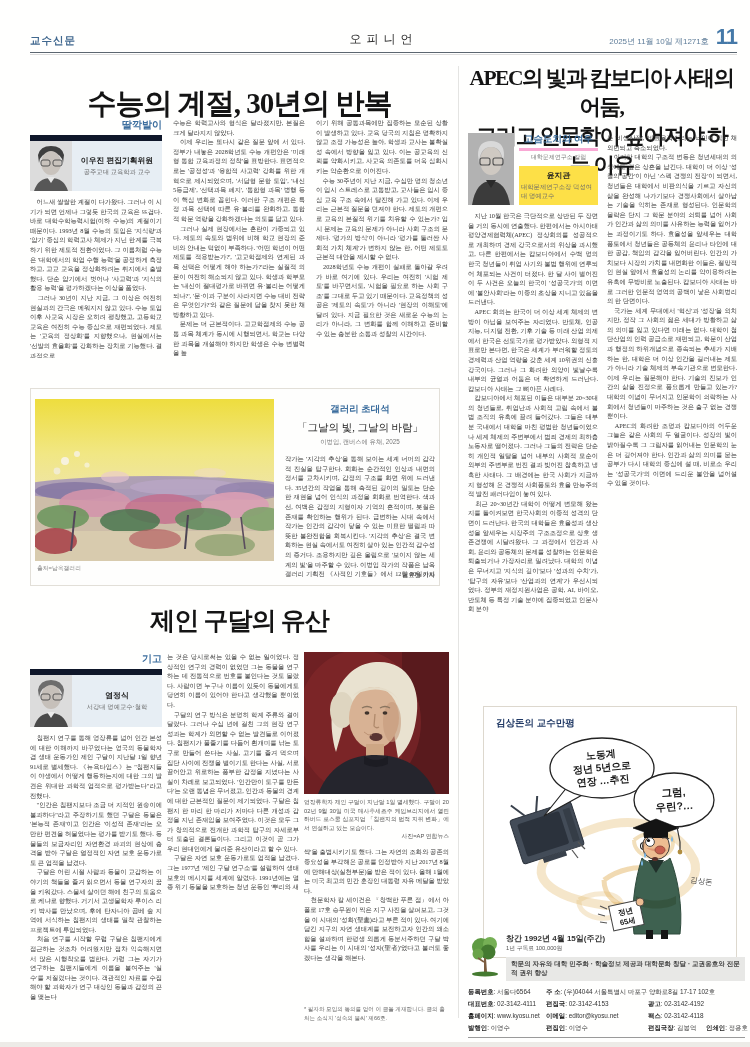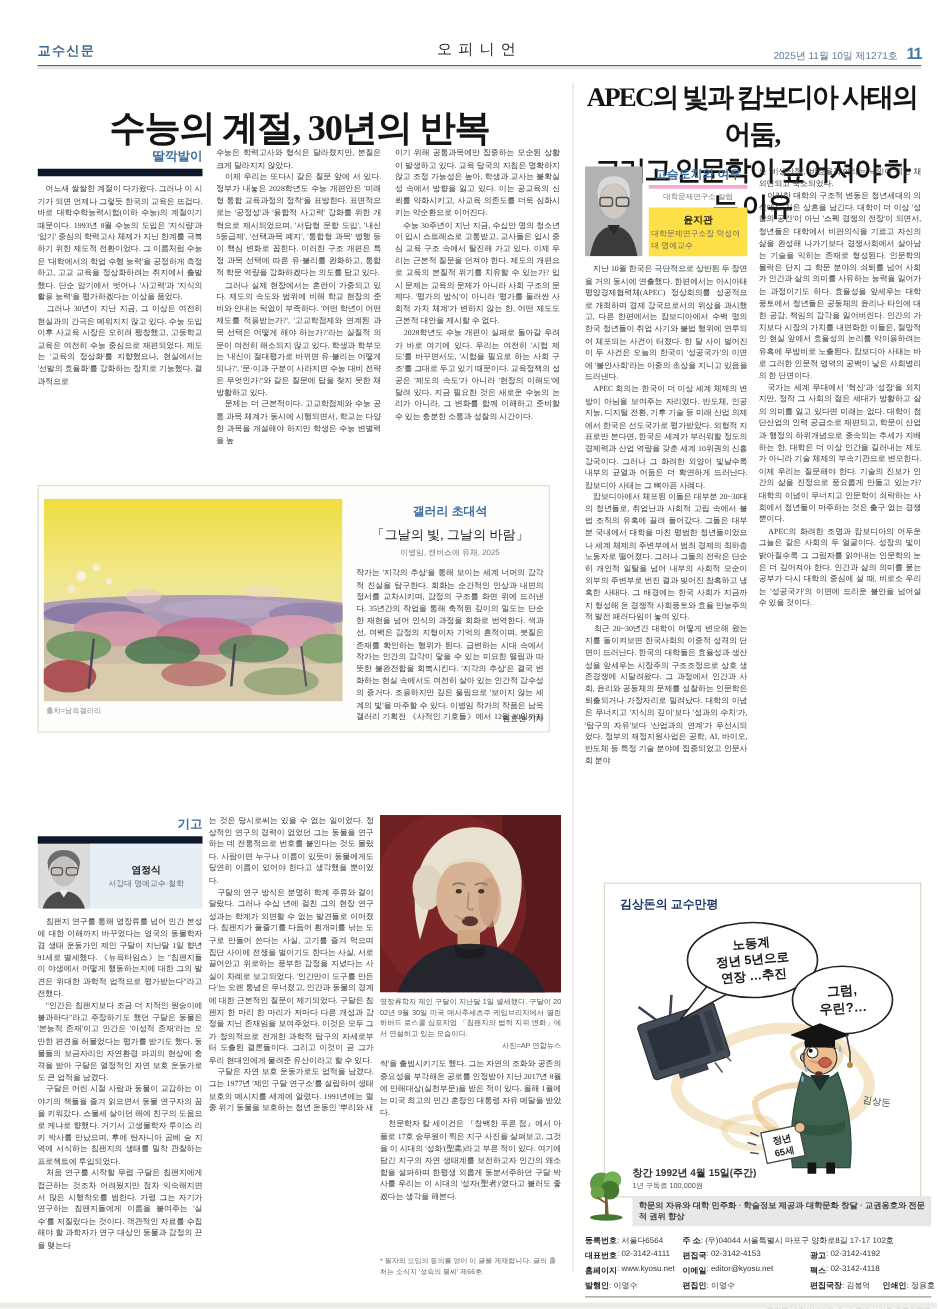--- a/index.html
+++ b/index.html
@@ -6,21 +6,21 @@
   html,body { background:#ffffff; }
   .page { position:relative; width:750px; height:1047px; background:#fffffe; overflow:hidden;
           font-family:"Liberation Sans", sans-serif; color:#2e2e2e; }
 
   
   .hdr { position:absolute; left:30px; top:30px; width:707px; height:20px; }
   .hdr-brand { position:absolute; left:0; bottom:2px; font-size:10.5px; font-weight:bold; color:#41688f; letter-spacing:1px; }
   .hdr-section { position:absolute; left:0; width:100%; bottom:2px; text-align:center; font-size:12px; color:#2b2b2b; letter-spacing:5px; }
   .hdr-right { position:absolute; right:0; bottom:0; display:flex; align-items:baseline; gap:7px; }
   .hdr-date { font-size:8px; color:#5f7d99; }
-  .hdr-page { font-size:13px; font-weight:bold; color:#4579a8; letter-spacing:-1px; }
+  .hdr-page { font-size:22px; font-weight:bold; color:#4579a8; letter-spacing:-1px; }
   .hdr-rule { position:absolute; left:30px; top:52px; width:707px; height:3px;
               border-top:1px solid #5c6670; border-bottom:1px solid #dcdcdc; }
   .vdiv { position:absolute; left:458px; top:66px; height:952px; width:1px; background:#e4e4e2; }
   .scan-bottom { position:absolute; left:0; bottom:0; width:100%; height:5px; background:#edebe7; }
 
   
   .bt { font-family:"Liberation Serif", serif; font-size:6.3px; line-height:9.6px;
         text-align:justify; white-space:pre-wrap; word-break:break-all; color:#333; }
   .serif-title { font-family:"Liberation Serif", serif; font-weight:bold; color:#141414; text-align:center; letter-spacing:-1px; }
 
@@ -116,20 +116,36 @@
   </div>
   <div class="hdr-rule"></div>
   <div class="vdiv"></div>
 
   <div class="a1-title serif-title">수능의 계절, 30년의 반복</div>
 
   <div class="a1-body">
     <div class="col">
       <div class="acard">
         <div class="acard-label">딸깍발이</div>
+        <div class="acard-row">
+          <svg class="acard-photo" width="42" height="50" viewBox="0 0 42 50">
+            <rect width="42" height="50" fill="#e3e3e3"></rect>
+            <rect width="42" height="50" fill="#d2d2d2" opacity="0.4"></rect>
+            <path d="M8,14 Q10,5 21,5 Q32,5 34,14 L33,22 Q32,12 21,12 Q10,12 9,22 Z" fill="#3f3f3f"></path>
+            <ellipse cx="21" cy="22" rx="10" ry="12" fill="#c9c3bd"></ellipse>
+            <rect x="11" y="19" width="9" height="6" rx="2" fill="none" stroke="#555" stroke-width="1"></rect>
+            <rect x="23" y="19" width="9" height="6" rx="2" fill="none" stroke="#555" stroke-width="1"></rect>
+            <path d="M4,50 Q8,37 21,37 Q34,37 38,50 Z" fill="#575757"></path>
+            <path d="M17,36 L21,42 L25,36 Z" fill="#e8e8e8"></path>
+          </svg>
+          <div class="acard-info">
+            <div class="acard-name">이우진 편집기획위원</div>
+            <div class="acard-aff">공주교대 교육학과 교수</div>
+          </div>
+        </div>
       </div>
       <div class="bt mt6">　어느새 쌀쌀한 계절이 다가왔다. 그러나 이 시기가 되면 언제나 그렇듯 한국의 교육은 뜨겁다. 바로 대학수학능력시험(이하 수능)의 계절이기 때문이다. 1993년 8월 수능의 도입은 '지식량'과 '암기' 중심의 학력고사 체제가 지닌 한계를 극복하기 위한 제도적 전환이었다. 그 이름처럼 수능은 '대학에서의 학업 수행 능력'을 공정하게 측정하고, 고교 교육을 정상화하려는 취지에서 출발했다. 단순 암기에서 벗어나 '사고력'과 '지식의 활용 능력'을 평가하겠다는 이상을 품었다.
 　그러나 30년이 지난 지금, 그 이상은 여전히 현실과의 간극은 메워지지 않고 있다. 수능 도입 이후 사교육 시장은 오히려 팽창했고, 고등학교 교육은 여전히 수능 중심으로 재편되었다. 제도는 '교육의 정상화'를 지향했으나, 현실에서는 '선발의 효율화'를 강화하는 장치로 기능했다. 결과적으로</div>
     </div>
     <div class="col">
       <div class="bt">수능은 학력고사와 형식은 달라졌지만, 본질은 크게 달라지지 않았다.
 　이제 우리는 또다시 같은 질문 앞에 서 있다. 정부가 내놓은 2028학년도 수능 개편안은 '미래형 통합 교육과정의 정착'을 표방한다. 표면적으로는 '공정성'과 '융합적 사고력' 강화를 위한 개혁으로 제시되었으며, '서답형 문항 도입', '내신 5등급제', '선택과목 폐지', '통합형 과목' 병행 등이 핵심 변화로 꼽힌다. 이러한 구조 개편은 특정 과목 선택에 따른 유·불리를 완화하고, 통합적 학문 역량을 강화하겠다는 의도를 담고 있다.
 　그러나 실제 현장에서는 혼란이 가중되고 있다. 제도의 속도와 범위에 비해 학교 현장의 준비와 안내는 턱없이 부족하다. '어떤 학년이 어떤 제도를 적용받는가?', '고교학점제와 연계된 과목 선택은 어떻게 해야 하는가?'라는 실질적 의문이 여전히 해소되지 않고 있다. 학생과 학부모는 '내신이 절대평가로 바뀌면 유·불리는 어떻게 되나?', '문·이과 구분이 사라지면 수능 대비 전략은 무엇인가?'와 같은 질문에 답을 찾지 못한 채 방황하고 있다.
 　문제는 더 근본적이다. 고교학점제와 수능 공통 과목 체계가 동시에 시행되면서, 학교는 다양한 과목을 개설해야 하지만 학생은 수능 변별력을 높</div>
     </div>
@@ -179,20 +195,21 @@
     <div class="gal-credit">출처=남옥갤러리</div>
     <div class="gal-panel">
       <div class="gal-label">갤러리 초대석</div>
       <div class="gal-title">「그날의 빛, 그날의 바람」</div>
       <div class="gal-info">이병임, 캔버스에 유채, 2025</div>
       <div class="gal-body bt">작가는 '지각의 추상'을 통해 보이는 세계 너머의 감각적 진실을 탐구한다. 회화는 순간적인 인상과 내면의 정서를 교차시키며, 감정의 구조를 화면 위에 드러낸다. 35년간의 작업을 통해 축적된 깊이의 밀도는 단순한 재현을 넘어 인식의 과정을 회화로 번역한다. 색과 선, 여백은 감정의 지형이자 기억의 흔적이며, 붓질은 존재를 확인하는 행위가 된다. 급변하는 시대 속에서 작가는 인간의 감각이 닿을 수 있는 미묘한 떨림과 따뜻한 불완전함을 회복시킨다. '지각의 추상'은 결국 변화하는 현실 속에서도 여전히 살아 있는 인간적 감수성의 증거다. 조용하지만 깊은 울림으로 '보이지 않는 세계의 빛'을 마주할 수 있다. 이병임 작가의 작품은 남옥갤러리 기획전 《사적인 기호들》에서 12월 20일까지 전시된다.</div>
       <div class="gal-reporter">임효진 기자</div>
     </div>
   </div>
 
+  <div class="gd-title serif-title">제인 구달의 유산</div>
 
   <div class="gd-body">
     <div class="gd-c1">
       <div class="acard">
         <div class="acard-label">기고</div>
         <div class="acard-row">
           <svg class="acard-photo" width="42" height="52" viewBox="0 0 42 52">
             <rect width="42" height="52" fill="#dcdcdc"></rect>
             <path d="M8,15 Q10,5 21,5 Q32,5 34,15 L33,22 Q31,11 21,11 Q11,11 9,22 Z" fill="#6d6d6d"></path>
             <ellipse cx="21" cy="22" rx="10" ry="12" fill="#c6c0ba"></ellipse>

